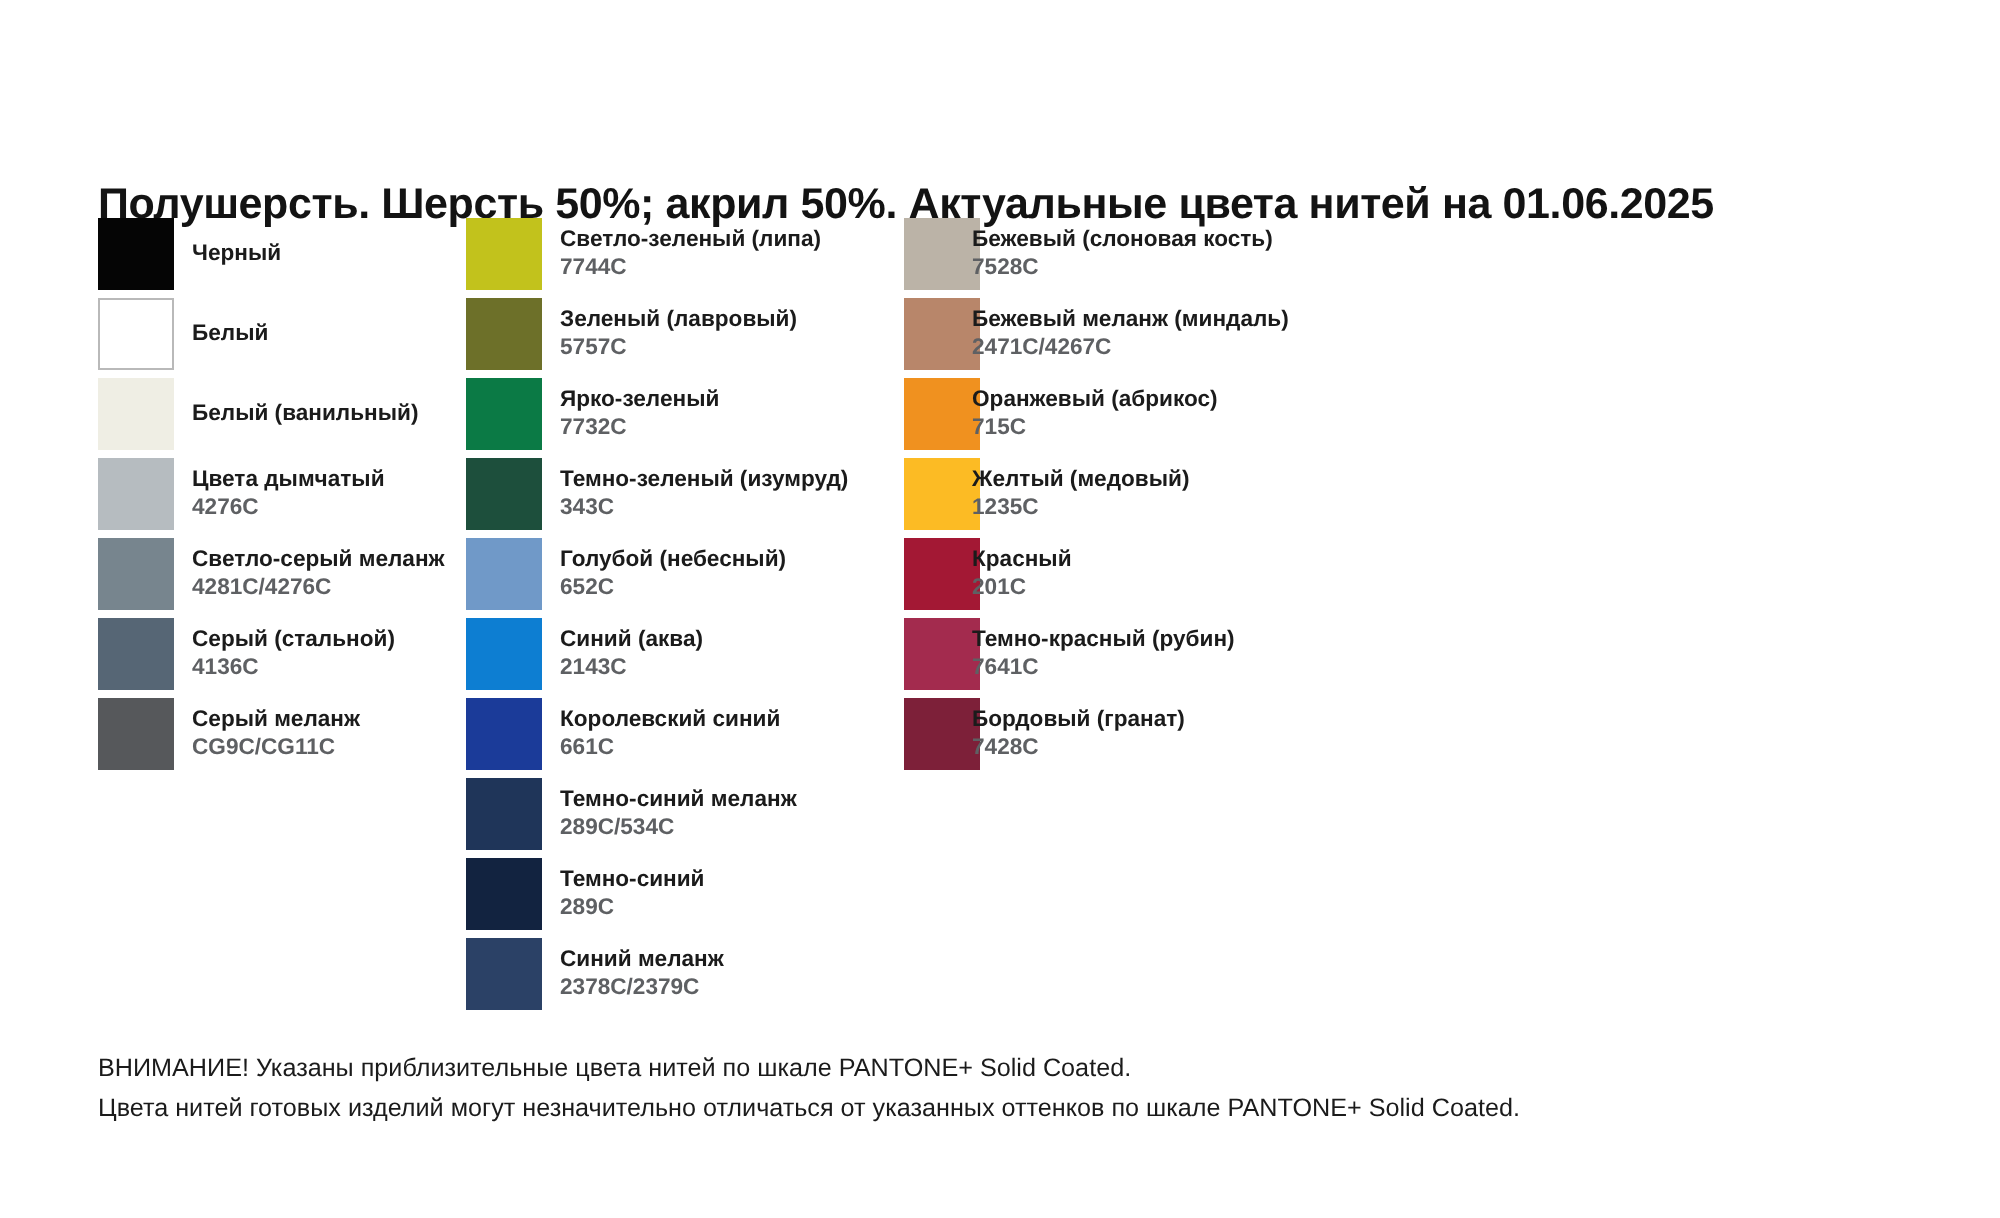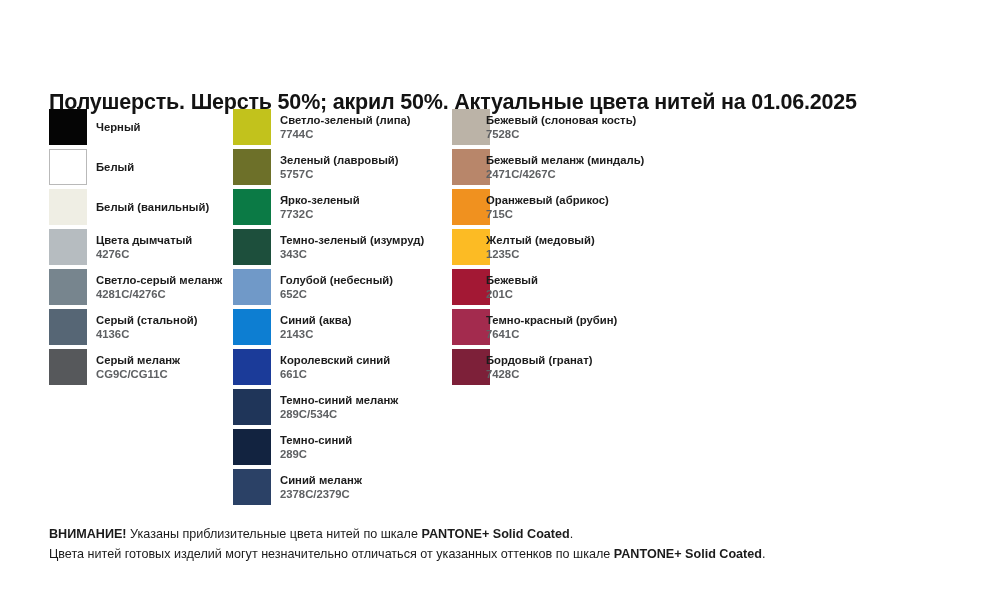--- a/index.html
+++ b/index.html
@@ -89,21 +89,21 @@
     left: 49px;
     top: 524px;
     width: 920px;
   }
   .footer-line {
     font-size: 12.6px;
     line-height: 20px;
     color: #1b1b1b;
     white-space: nowrap;
   }
-  .strong { font-weight: bold; text-align: center; }
+  .strong { font-weight: normal; text-align: center; }
 </style>
 </head>
 <body>
 
 <div class="page">
 
   <div class="title">Полушерсть. Шерсть 50%; акрил 50%. Актуальные цвета нитей на 01.06.2025</div>
 
   <div class="columns">
     <div class="column col-1">
@@ -251,21 +251,21 @@
         <div class="swatch-row">
           <div class="chip" style="background: rgb(252, 187, 36);"></div>
           <div class="labels">
             <div class="label-name">Желтый (медовый)</div>
             <div class="label-code">1235C</div>
           </div>
         </div>
         <div class="swatch-row">
           <div class="chip" style="background: rgb(163, 24, 52);"></div>
           <div class="labels">
-            <div class="label-name">Бежевый</div>
+            <div class="label-name">Красный</div>
             <div class="label-code">201C</div>
           </div>
         </div>
         <div class="swatch-row">
           <div class="chip" style="background: rgb(163, 43, 78);"></div>
           <div class="labels">
             <div class="label-name">Темно-красный (рубин)</div>
             <div class="label-code">7641C</div>
           </div>
         </div>

